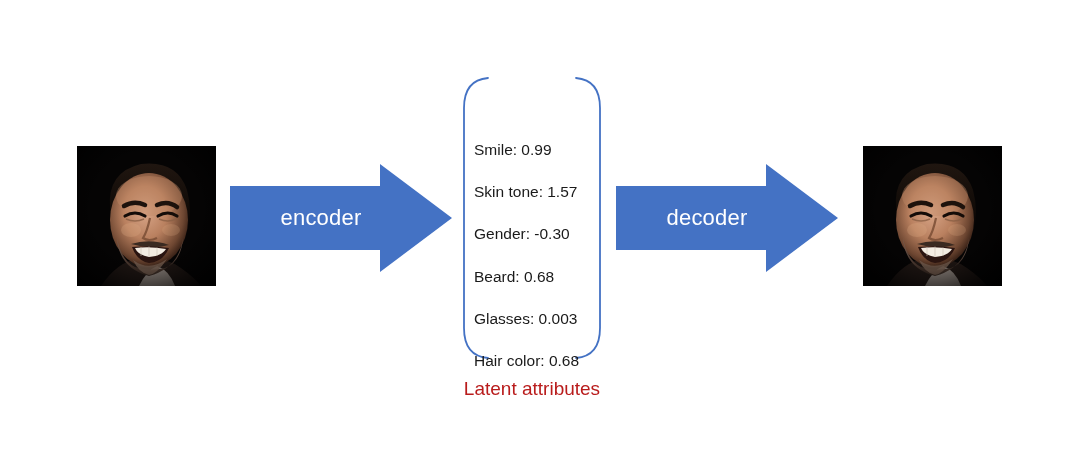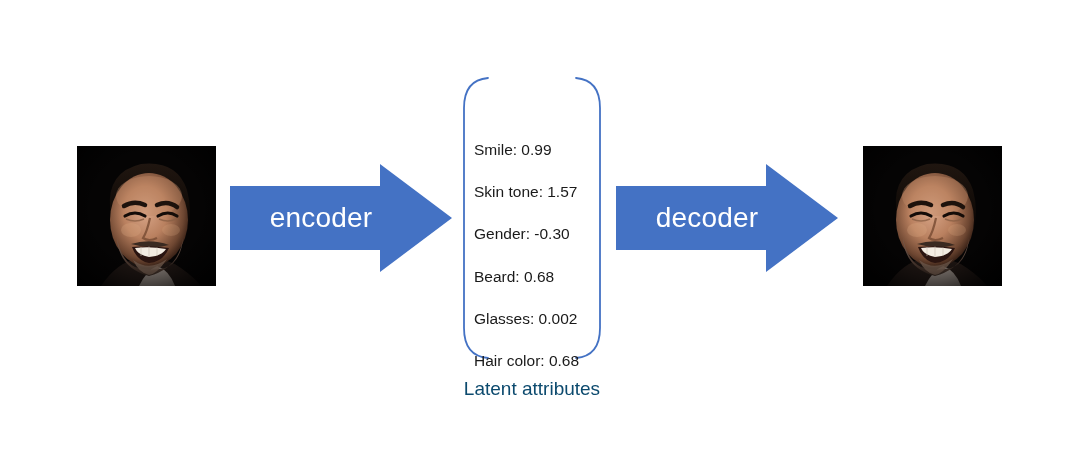--- a/index.html
+++ b/index.html
@@ -43,21 +43,21 @@
   .arrow-label {
     position: absolute;
     left: 0;
     top: 0;
     width: 182px;
     height: 108px;
     display: flex;
     align-items: center;
     justify-content: center;
     color: #ffffff;
-    font-size: 28px;
+    font-size: 22px;
     letter-spacing: .2px;
     pointer-events: none;
   }
   #arrow-encoder { left: 230px; top: 164px; }
   #arrow-decoder { left: 616px; top: 164px; }
 
   
   #latent-block {
     position: absolute;
     left: 458px;
@@ -91,21 +91,21 @@
   }
 
   
   #caption {
     position: absolute;
     left: 380px;
     top: 378px;
     width: 304px;
     text-align: center;
     font-size: 19px;
-    color: #0c4a6e;
+    color: #b91c1c;
   }
 </style>
 </head>
 <body>
 
 <div id="canvas">
 
   <div class="face" id="face-input">
     <svg viewBox="0 0 139 140" xmlns="http://www.w3.org/2000/svg">
       <defs>
@@ -186,21 +186,21 @@
       <svg viewBox="0 0 148 288" xmlns="http://www.w3.org/2000/svg">
         <path d="M30 4 Q6 6 6 34 L6 254 Q6 282 30 284" stroke="#4472C4" stroke-width="1.8" fill="none" stroke-linecap="round"></path>
         <path d="M118 4 Q142 6 142 34 L142 254 Q142 282 118 284" stroke="#4472C4" stroke-width="1.8" fill="none" stroke-linecap="round"></path>
       </svg>
     </div>
     <div id="latent-list">
       <div class="latent-item">Smile: 0.99</div>
       <div class="latent-item">Skin tone: 1.57</div>
       <div class="latent-item">Gender: -0.30</div>
       <div class="latent-item">Beard: 0.68</div>
-      <div class="latent-item">Glasses: 0.002</div>
+      <div class="latent-item">Glasses: 0.003</div>
       <div class="latent-item">Hair color: 0.68</div>
     </div>
   </div>
 
   <div class="arrow" id="arrow-decoder">
     <svg viewBox="0 0 222 108" xmlns="http://www.w3.org/2000/svg">
       <polygon points="0,22 150,22 150,0 222,54 150,108 150,86 0,86" fill="#4472C4"></polygon>
     </svg>
     <div class="arrow-label">decoder</div>
   </div>

